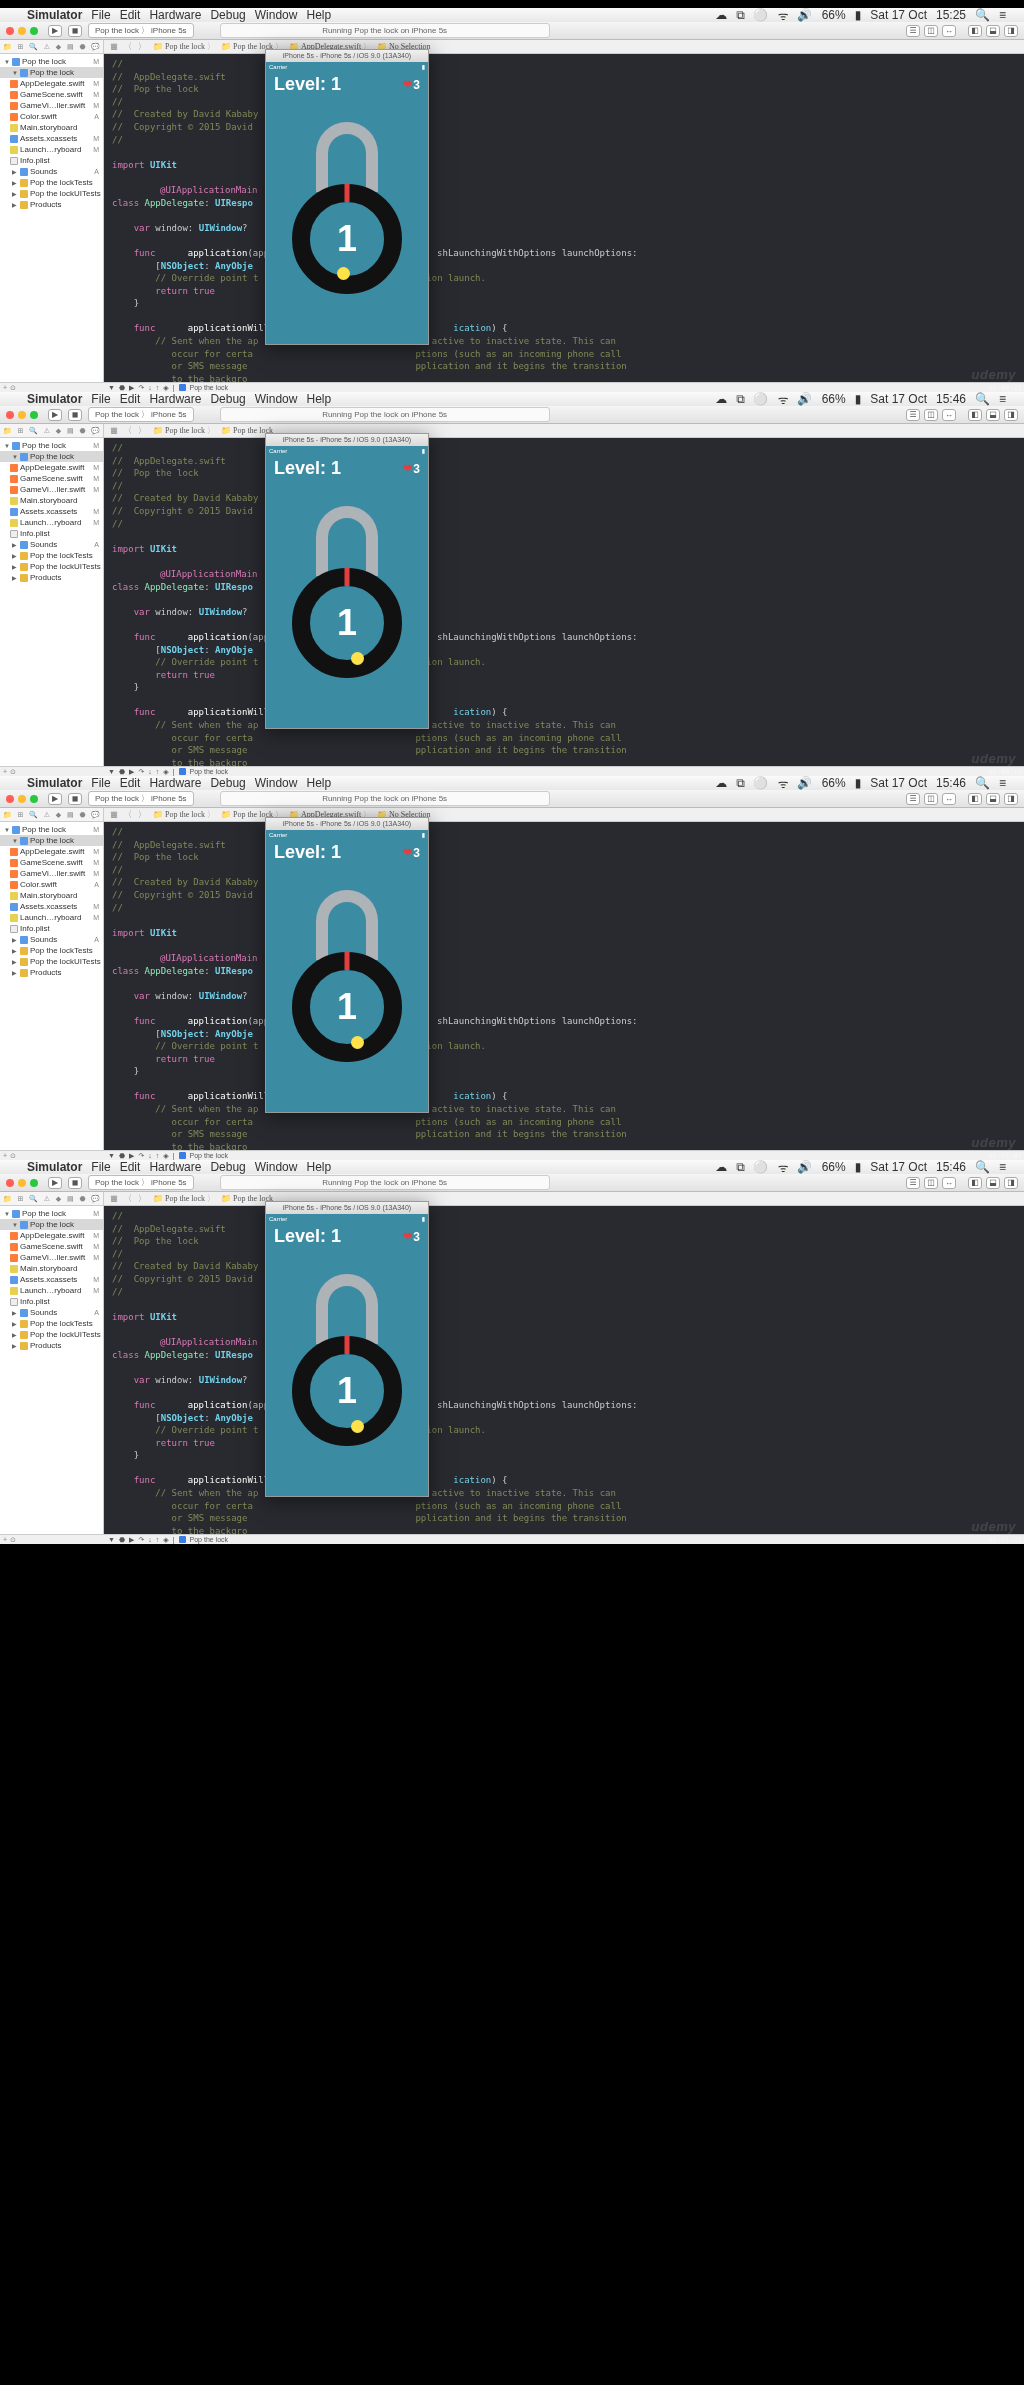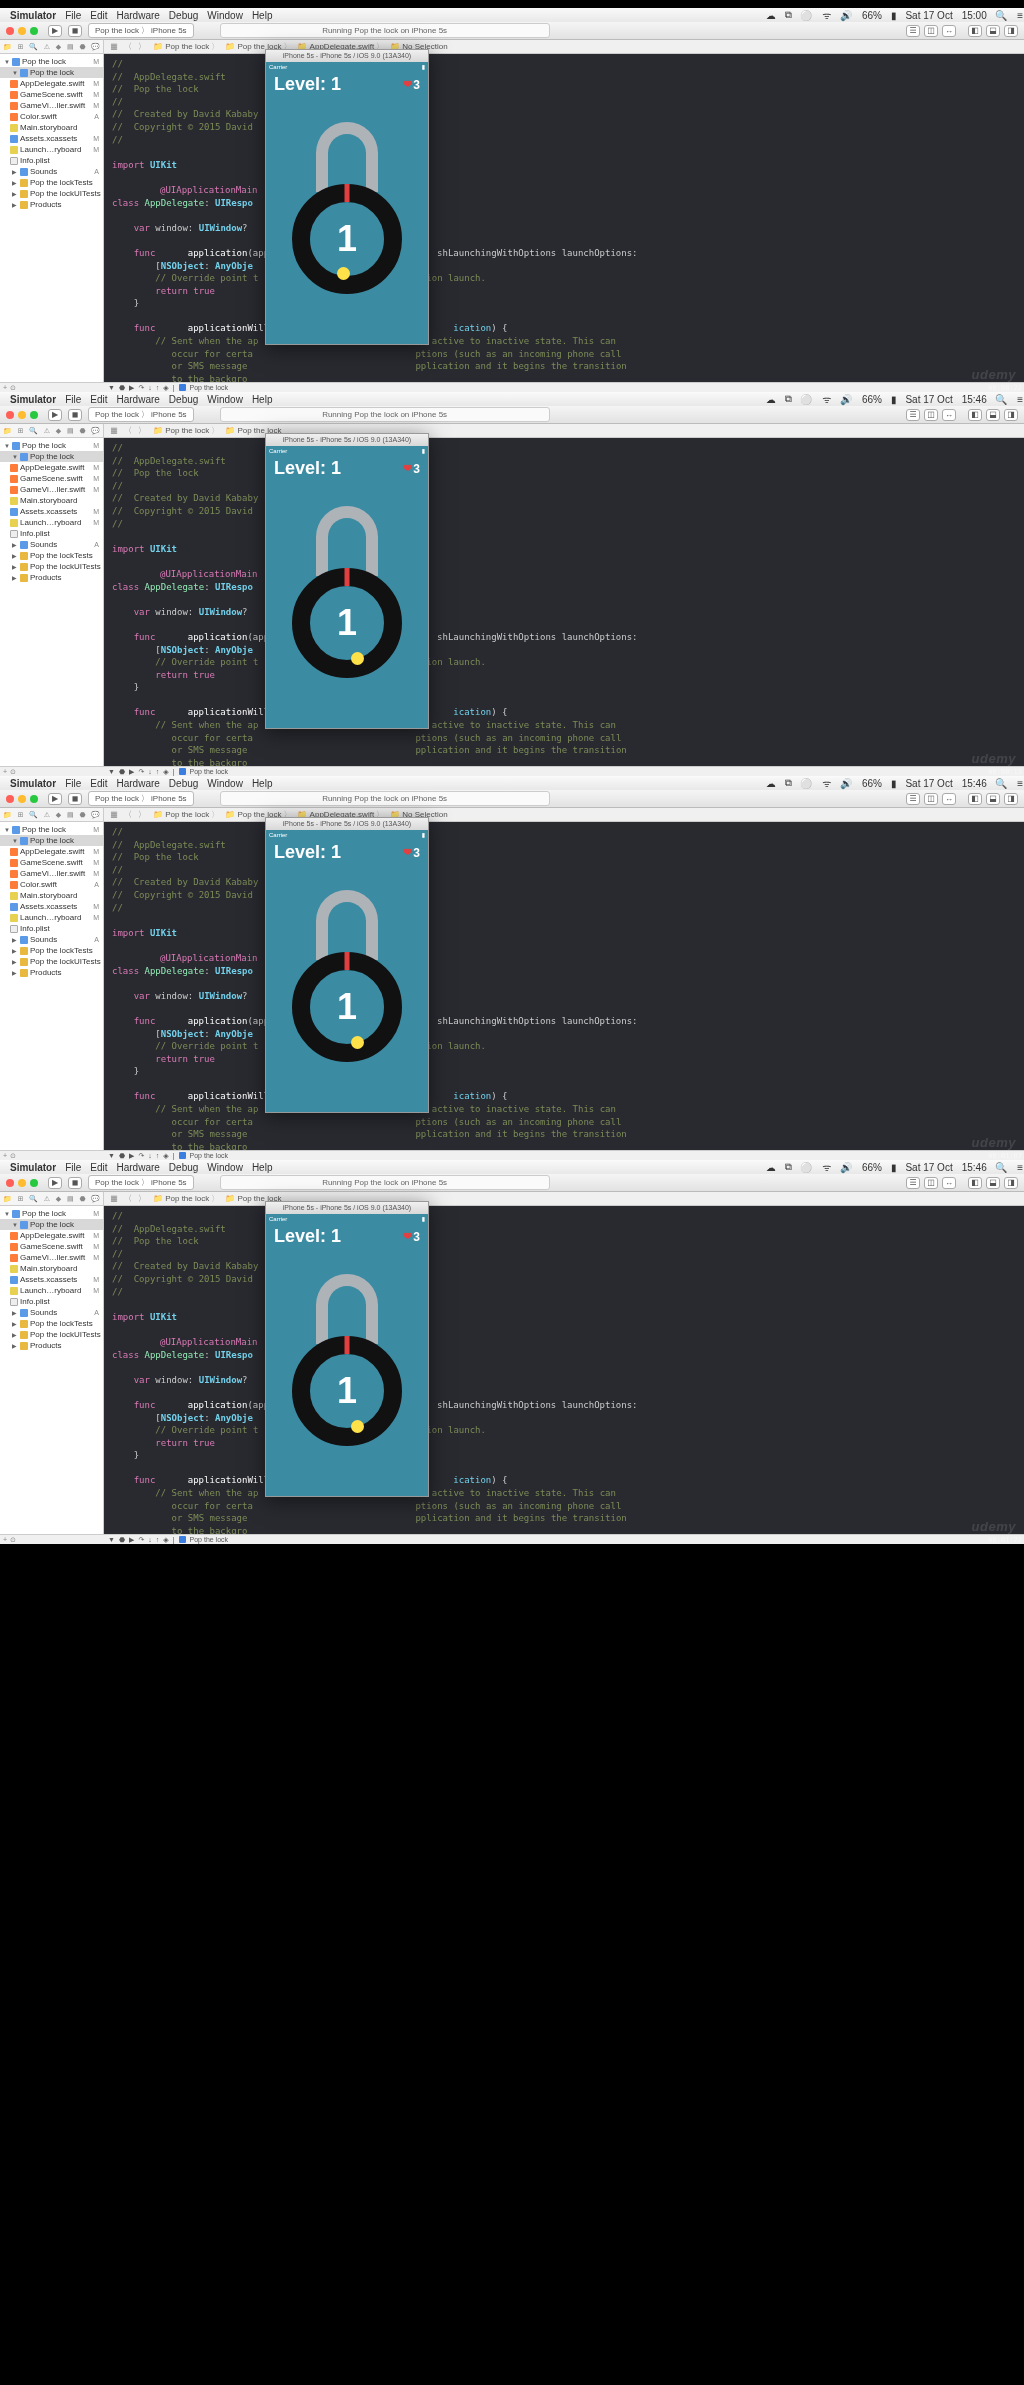--- a/index.html
+++ b/index.html
@@ -1,39 +1,39 @@
 <!DOCTYPE html>
 <html><head>
 <meta charset="utf-8">
 <style>
   * { box-sizing: border-box; margin: 0; padding: 0; }
   body { background: #000; font-family: "Helvetica Neue", -apple-system, sans-serif; font-size: 10px; color: #ccc; width: 1024px; }
   .header-text { background: #000; color: #fff; padding: 4px 6px; font-family: Arial, sans-serif; font-size: 13px; line-height: 1.35; }
   .screenshot { position: relative; width: 1024px; height: 384px; background: #000; overflow: hidden; }
 
   
-  .menubar { position: absolute; top: 0; left: 0; right: 0; height: 14px; background: linear-gradient(#fafafa,#e8e8e8); display: flex; align-items: center; padding: 0 1px; font-size: 10px; color: #333; }
+  .menubar { position: absolute; top: 0; left: 0; right: 0; height: 14px; background: linear-gradient(#fafafa,#e8e8e8); display: flex; align-items: center; padding: 0 18px; font-size: 12px; color: #333; }
   .menubar .left { display: flex; gap: 9px; align-items: center; }
   .menubar .right { margin-left: auto; display: flex; gap: 9px; align-items: center; }
   .apple { font-size: 10px; }
 
   
   .toolbar { position: absolute; top: 14px; left: 0; right: 0; height: 18px; background: linear-gradient(#f5f5f5,#e2e2e2); border-bottom: 1px solid #bbb; display: flex; align-items: center; padding: 0 6px; gap: 6px; font-size: 8px; color: #555; }
   .tb-btn { width: 14px; height: 12px; border: 1px solid #aaa; border-radius: 3px; background: #fff; display: inline-flex; align-items: center; justify-content: center; font-size: 8px; }
   .traffic { display: flex; gap: 4px; margin-right: 4px; }
   .traffic span { width: 8px; height: 8px; border-radius: 50%; }
   .t-r { background: #ff5f57; } .t-y { background: #febc2e; } .t-g { background: #28c840; }
   .scheme { display: flex; align-items: center; gap: 2px; padding: 1px 6px; border: 1px solid #bbb; border-radius: 3px; background: #fff; font-size: 8px; }
   .activity { flex: 1; max-width: 330px; margin-left: 20px; padding: 2px 8px; border: 1px solid #ccc; border-radius: 3px; background: #fafafa; font-size: 8px; color: #666; text-align: center; }
   .right-btns { margin-left: auto; display: flex; gap: 4px; }
 
   
   .crumbbar { position: absolute; top: 32px; left: 104px; right: 0; height: 14px; background: #f0f0f0; border-bottom: 1px solid #ccc; display: flex; align-items: center; padding: 0 4px; font-size: 8px; color: #555; gap: 2px; }
   .crumbbar .nav-btn { width: 12px; text-align: center; color: #888; }
-  .crumb { padding: 0 3px; }
+  .crumb { padding: 0 3px; font-family: Liberation Serif, serif; }
   .crumb::after { content: "〉"; color: #aaa; margin-left: 2px; }
   .crumb:last-child::after { content: ""; }
 
   
   .navigator { position: absolute; top: 32px; left: 0; width: 104px; bottom: 10px; background: #fff; border-right: 1px solid #ccc; }
   .nav-tabs { height: 14px; background: #f5f5f5; border-bottom: 1px solid #ccc; display: flex; justify-content: space-around; align-items: center; font-size: 7px; color: #888; }
   .nav-tabs span:first-child { color: #2a6fd6; }
   .file-tree { padding: 2px 0; font-size: 8px; color: #333; }
   .tree-row { display: flex; align-items: center; padding: 1px 2px; gap: 2px; white-space: nowrap; overflow: hidden; }
   .tree-row.sel { background: #d8d8d8; }
@@ -111,21 +111,21 @@
     </div>
     <div class="right">
       <span>☁</span>
       <span>⧉</span>
       <span>⚪</span>
       <span>ᯤ</span>
       <span>🔊</span>
       <span>66%</span>
       <span>▮</span>
       <span>Sat 17 Oct</span>
-      <span class="mb-time">15:00</span>
+      <span class="mb-time">15:25</span>
       <span>🔍</span>
       <span>≡</span>
     </div>
   </div>
 
   <div class="toolbar">
     <div class="traffic">
       <span class="t-r"></span>
       <span class="t-y"></span>
       <span class="t-g"></span>

